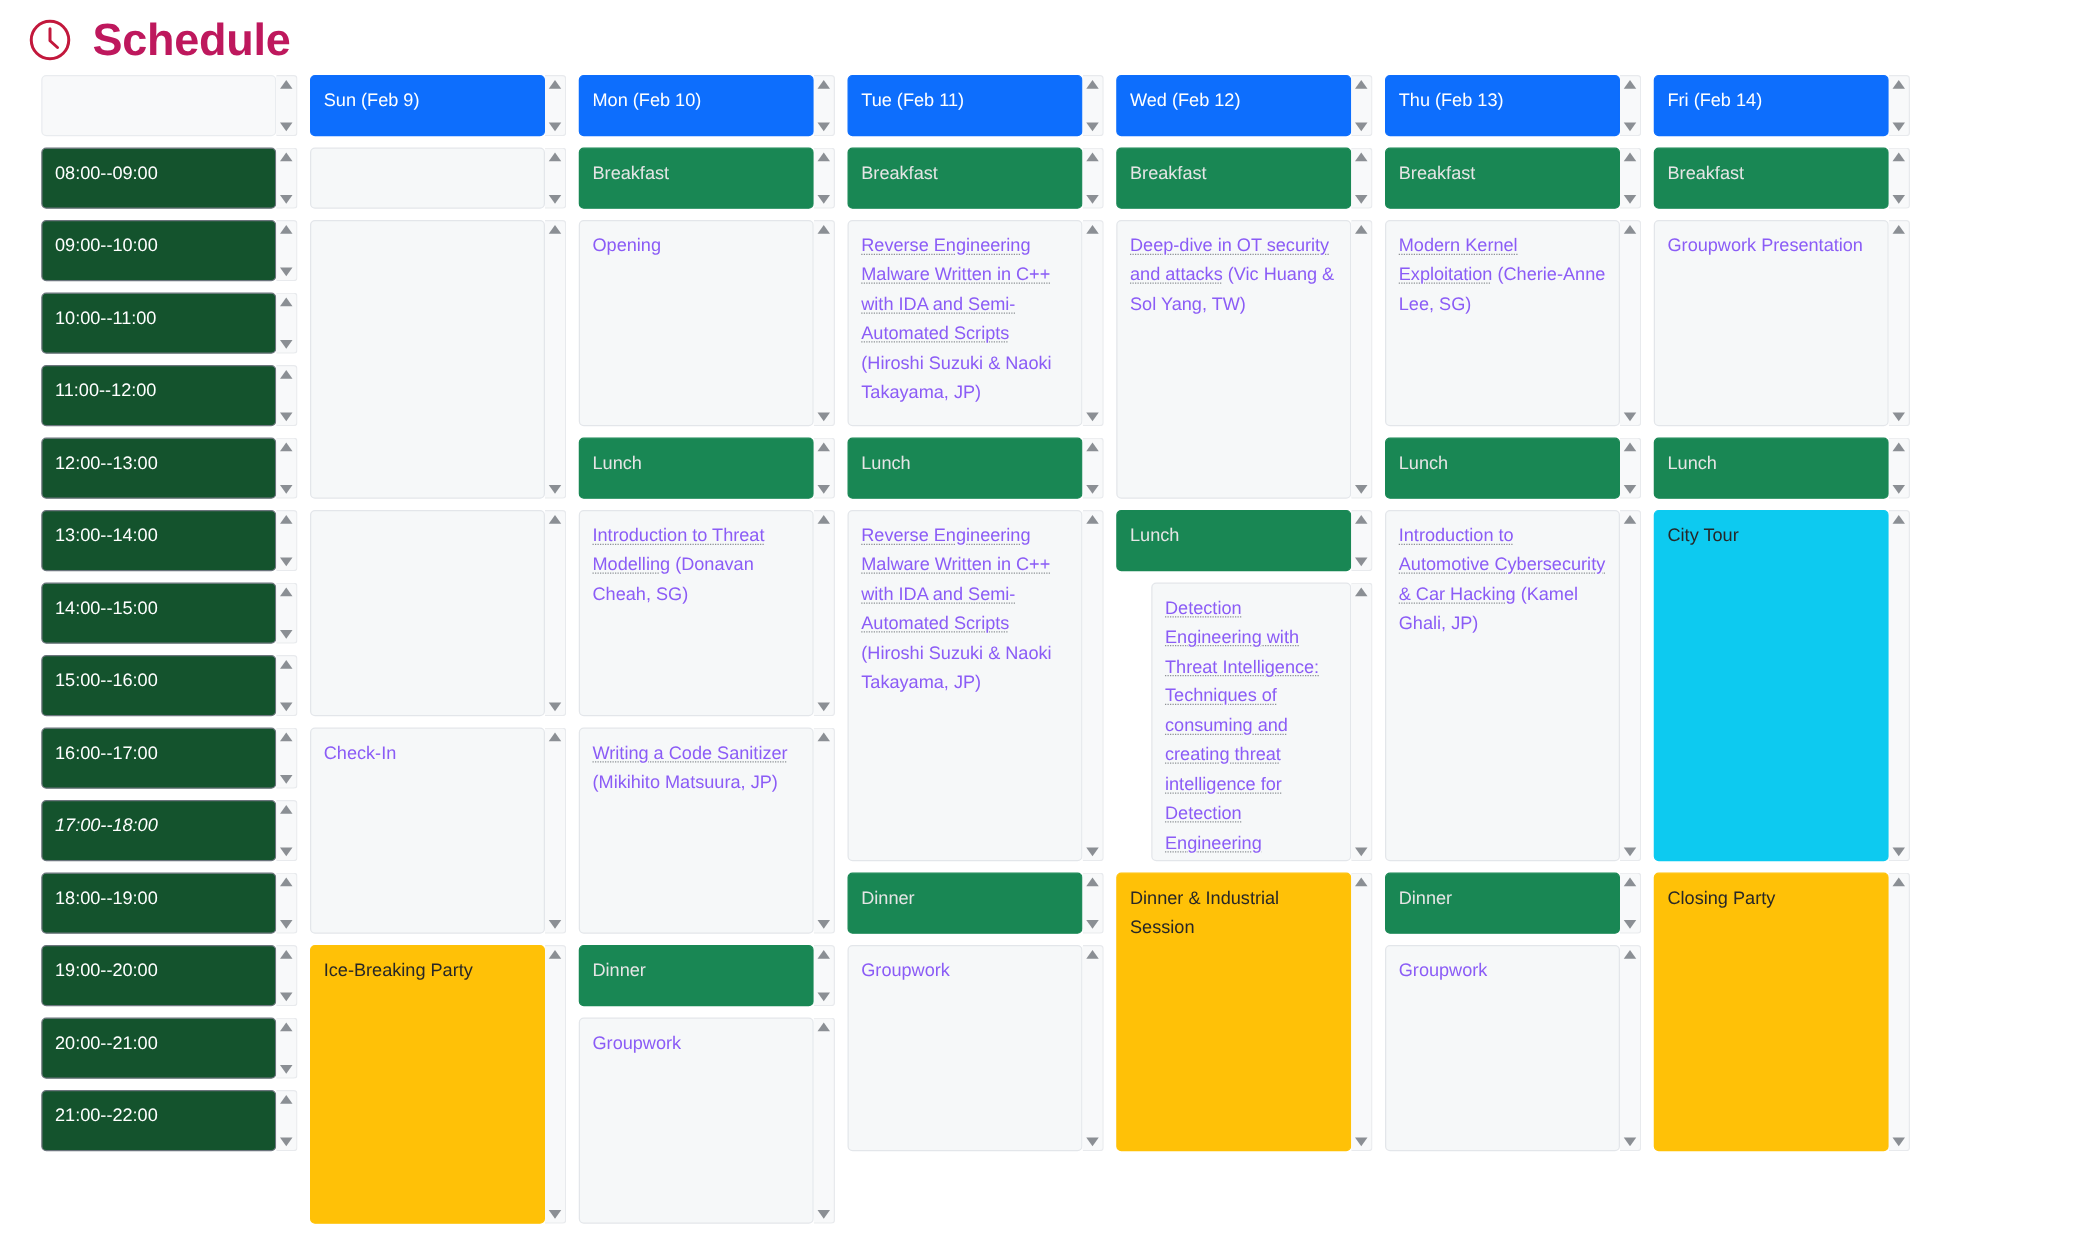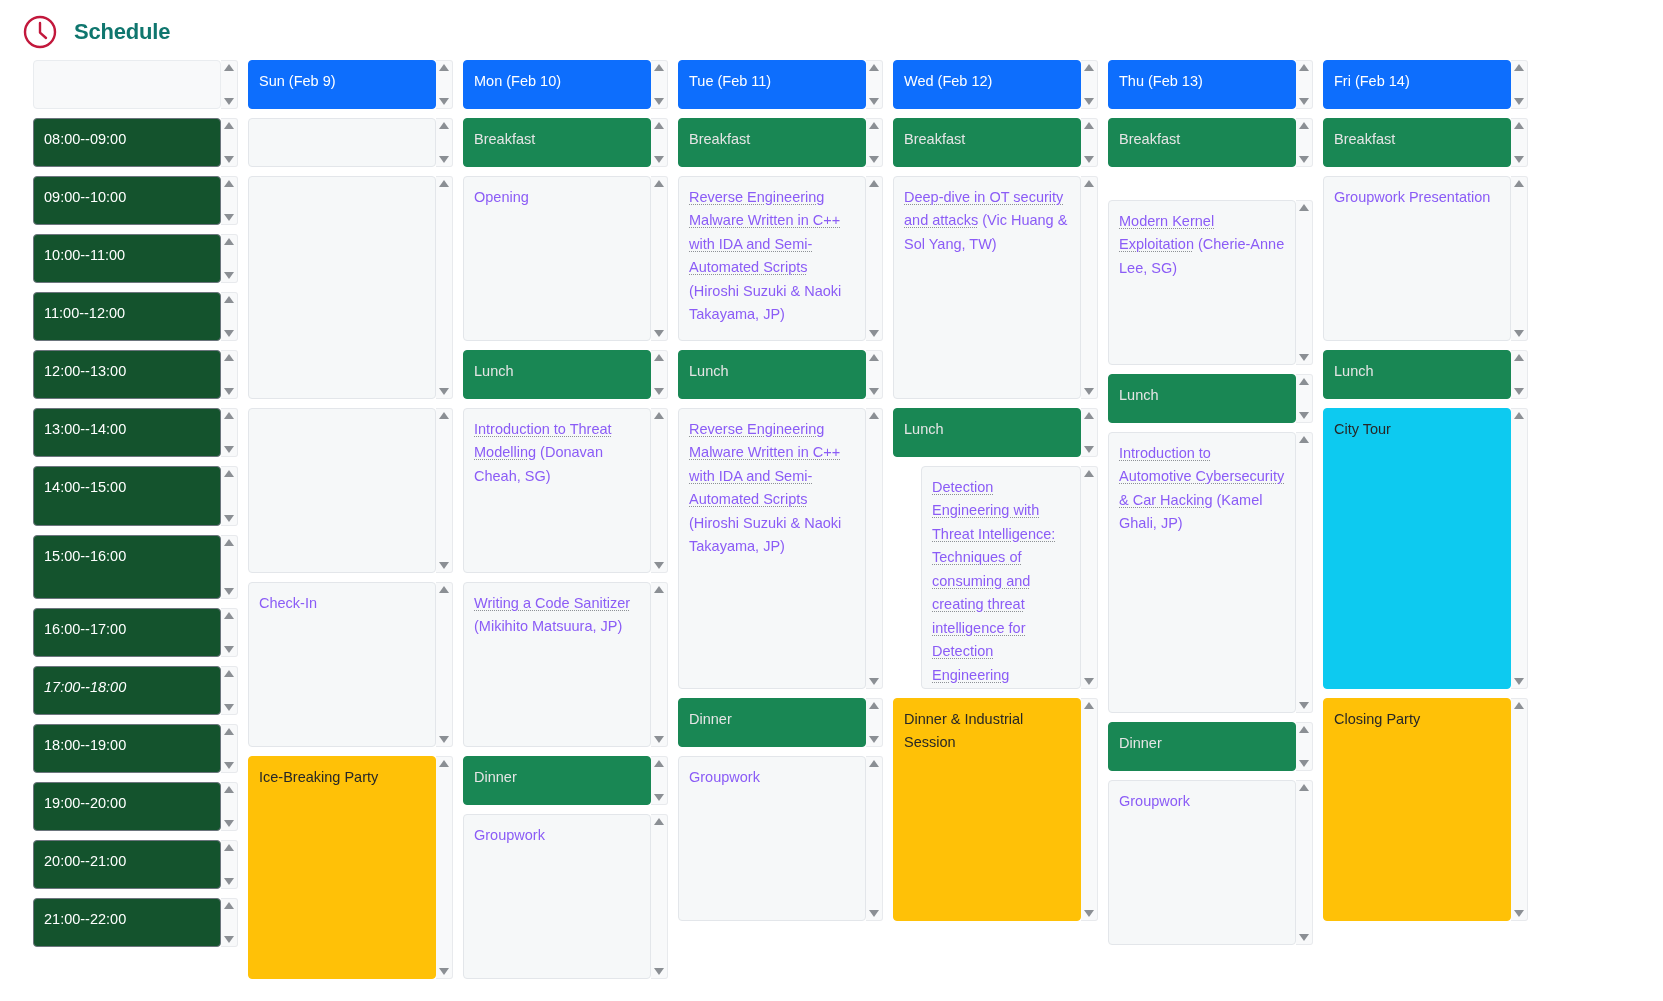--- a/index.html
+++ b/index.html
@@ -12,23 +12,23 @@
 
   
   .header {
     display: flex;
     align-items: center;
     gap: 16px;
     padding: 14px 0 10px 22px;
   }
   .clock-icon { width: 36px; height: 36px; flex: 0 0 36px; display:block; }
   .page-title {
-    font-size: 22px;
+    font-size: 36px;
     font-weight: bold;
-    color: #0f766e;
+    color: #be185d;
     letter-spacing: -0.2px;
     line-height: 1;
   }
 
   
   .grid {
     display: flex;
     padding-left: 33px;
     gap: 0px;
   }
@@ -171,28 +171,28 @@
           <div class="arw down"></div>
         </div>
       </div>
       <div class="cell" style="height: 49px;">
         <div class="cell-body time"><span>13:00--14:00</span></div>
         <div class="sbar">
           <div class="arw up"></div>
           <div class="arw down"></div>
         </div>
       </div>
-      <div class="cell" style="height: 60px; justify-content: center;">
+      <div class="cell" style="height: 49px; justify-content: center;">
         <div class="cell-body time"><span>14:00--15:00</span></div>
         <div class="sbar">
           <div class="arw up"></div>
           <div class="arw down"></div>
         </div>
       </div>
-      <div class="cell" style="height: 64px; justify-content: center;">
+      <div class="cell" style="height: 49px; justify-content: center;">
         <div class="cell-body time"><span>15:00--16:00</span></div>
         <div class="sbar">
           <div class="arw up"></div>
           <div class="arw down"></div>
         </div>
       </div>
       <div class="cell" style="height: 49px;">
         <div class="cell-body time"><span>16:00--17:00</span></div>
         <div class="sbar">
           <div class="arw up"></div>
@@ -440,21 +440,21 @@
           <div class="arw down"></div>
         </div>
       </div>
       <div class="cell" style="height: 49px;">
         <div class="cell-body meal"><span>Breakfast</span></div>
         <div class="sbar">
           <div class="arw up"></div>
           <div class="arw down"></div>
         </div>
       </div>
-      <div class="cell" style="height: 165px; margin-top: 24px;">
+      <div class="cell" style="height: 165px;">
         <div class="cell-body empty"><span class="talk-title">Modern Kernel Exploitation</span><span class="spk"> (Cherie-Anne Lee, SG)</span></div>
         <div class="sbar">
           <div class="arw up"></div>
           <div class="arw down"></div>
         </div>
       </div>
       <div class="cell" style="height: 49px;">
         <div class="cell-body meal"><span>Lunch</span></div>
         <div class="sbar">
           <div class="arw up"></div>

